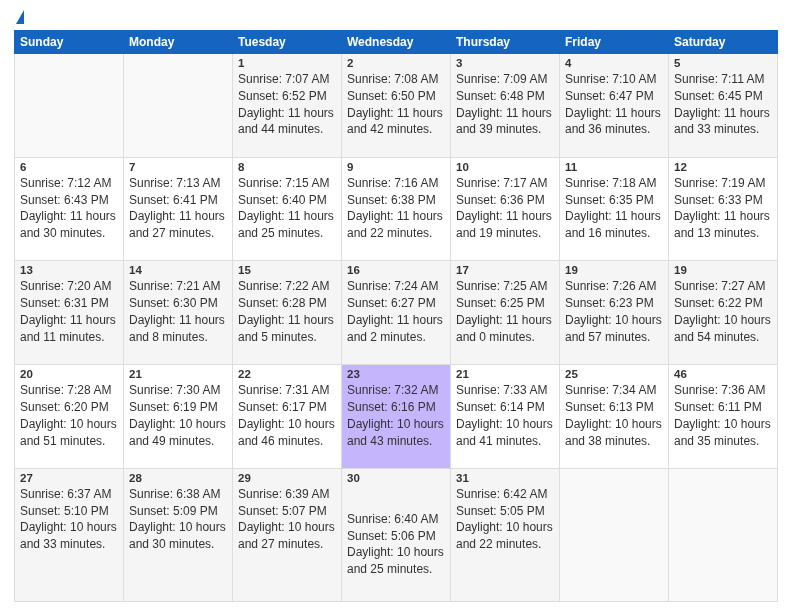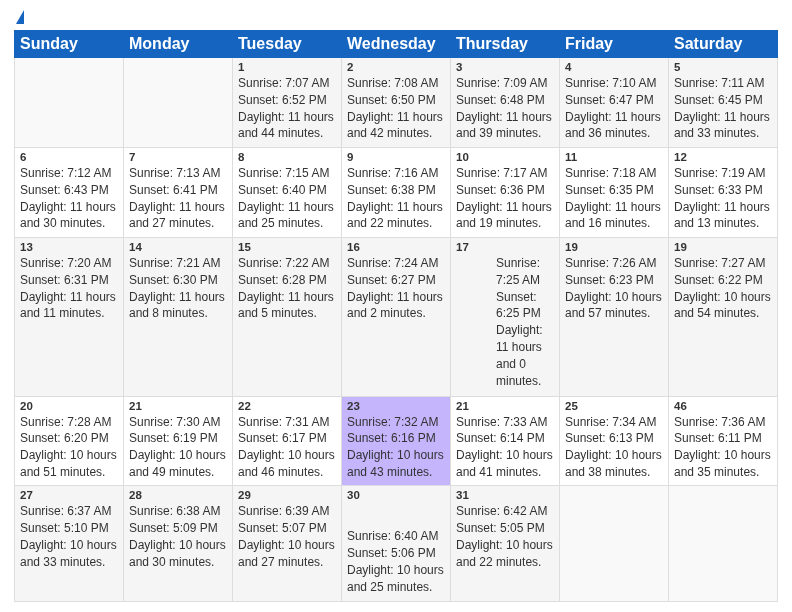--- a/index.html
+++ b/index.html
@@ -62,21 +62,21 @@
       border: 1px solid #ccc;
       border-collapse: collapse;
       width: 100%;
       table-layout: fixed;
     }
     .calendar th {
       background: #1565c0;
       color: #fff;
       text-align: left;
       padding: 4px 5px;
-      font-size: 16px;
+      font-size: 12px;
       font-weight: bold;
       border: 1px solid #1565c0;
     }
     .calendar td {
       vertical-align: top;
       padding: 3px 5px;
       border: 1px solid #ddd;
       font-size: 10.2px;
       color: #333;
       height: 88px;
@@ -231,21 +231,21 @@
 Daylight: 11 hours and 5 minutes.</div>
           </td>
           <td style="background-color: rgb(245, 245, 245);">
             <span class="day-number">16</span>
             <div class="day-info" style="white-space: pre-line;">Sunrise: 7:24 AM
 Sunset: 6:27 PM
 Daylight: 11 hours and 2 minutes.</div>
           </td>
           <td style="background-color: rgb(245, 245, 245);">
             <span class="day-number">17</span>
-            <div class="day-info" style="white-space: pre-line; margin-left: 40px;">Sunrise: 7:25 AM
+            <div class="day-info" style="white-space: pre-line;">Sunrise: 7:25 AM
 Sunset: 6:25 PM
 Daylight: 11 hours and 0 minutes.</div>
           </td>
           <td style="background-color: rgb(245, 245, 245);">
             <span class="day-number">19</span>
             <div class="day-info" style="white-space: pre-line;">Sunrise: 7:26 AM
 Sunset: 6:23 PM
 Daylight: 10 hours and 57 minutes.</div>
           </td>
           <td style="background-color: rgb(245, 245, 245);">

